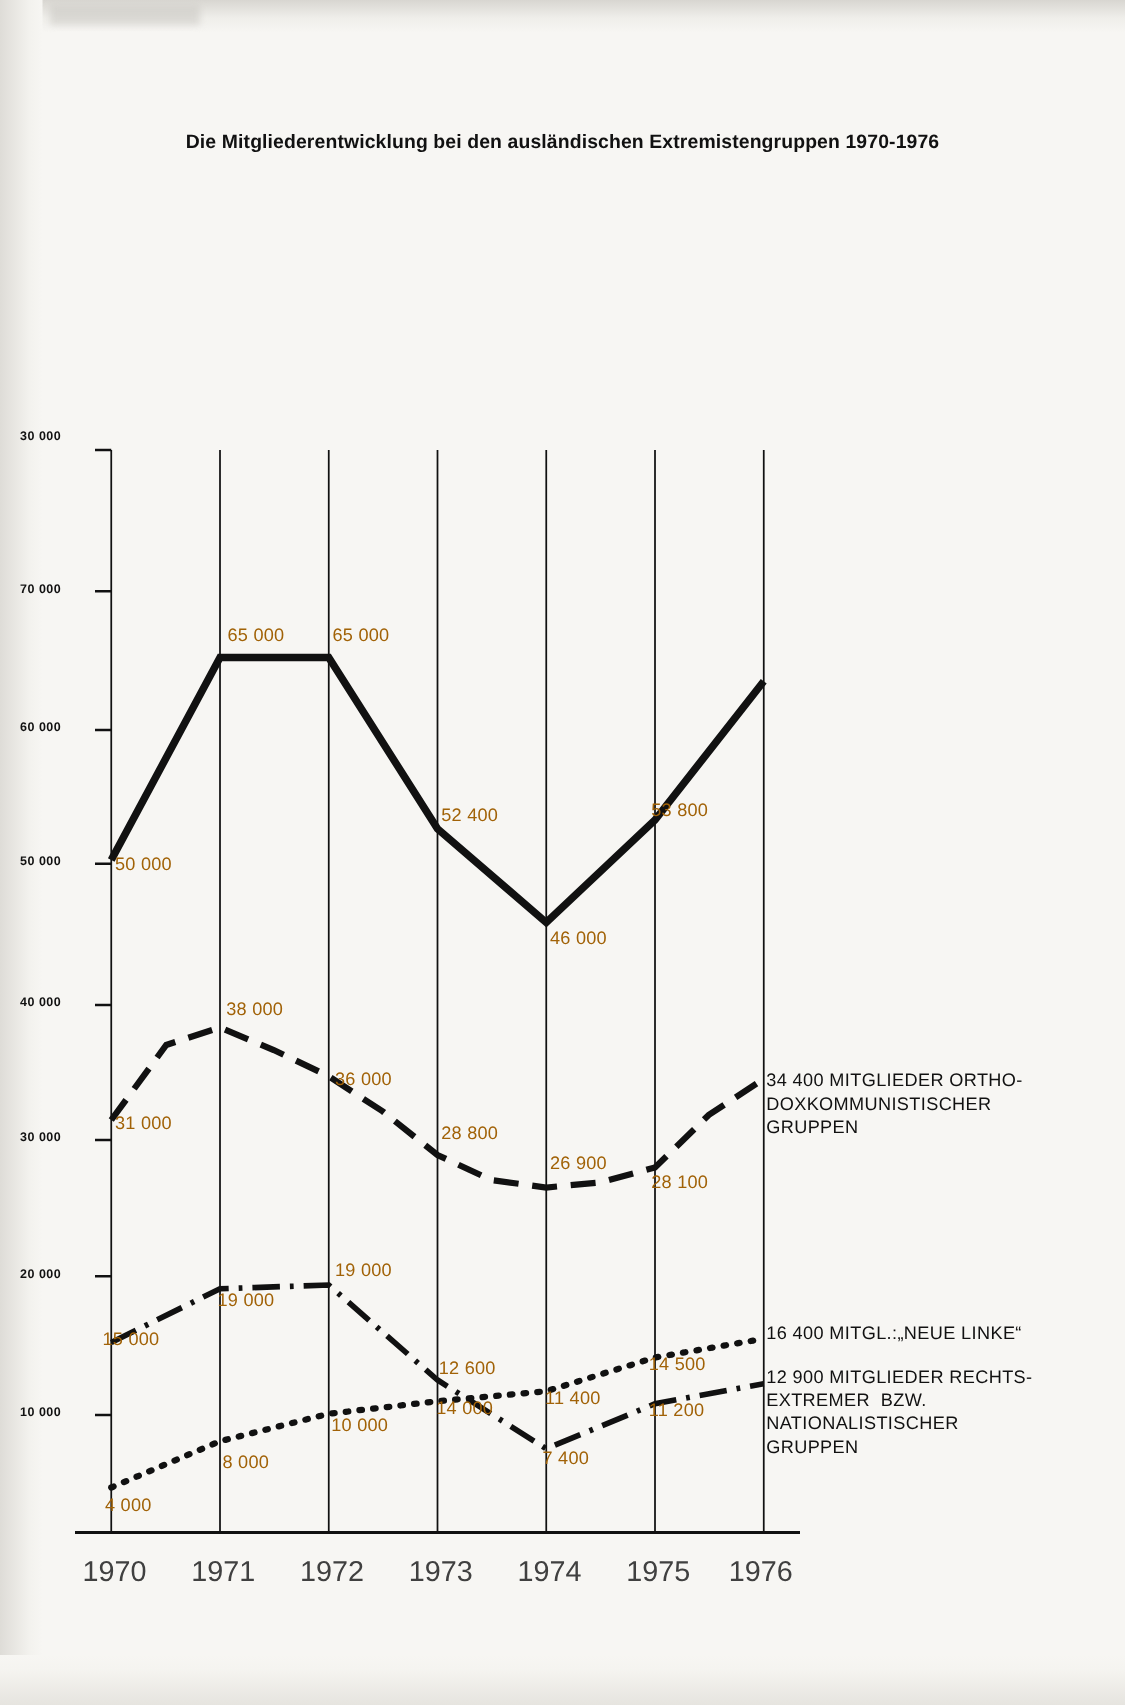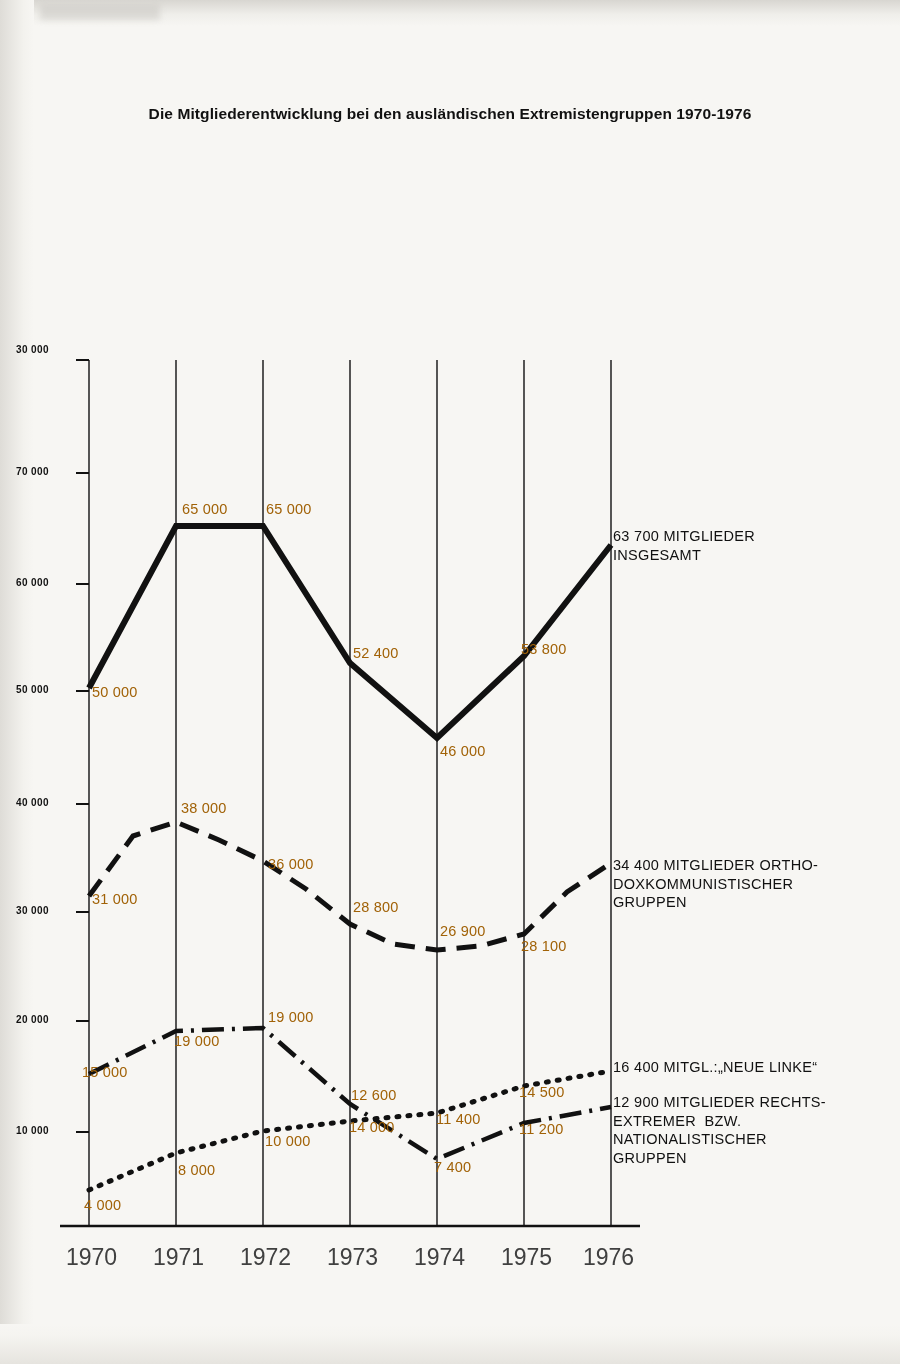--- a/index.html
+++ b/index.html
@@ -190,22 +190,20 @@
   <div class="pt-label" style="left:434px; top:1143px;">7 400</div>
   <div class="pt-label" style="left:519px; top:1105px;">11 200</div>
 
   <div class="pt-label" style="left:84px;  top:1181px;">4 000</div>
   <div class="pt-label" style="left:178px; top:1146px;">8 000</div>
   <div class="pt-label" style="left:265px; top:1117px;">10 000</div>
   <div class="pt-label" style="left:349px; top:1103px;">14 000</div>
   <div class="pt-label" style="left:436px; top:1095px;">11 400</div>
   <div class="pt-label" style="left:519px; top:1068px;">14 500</div>
 
-  <div class="series-label" style="left:613px; top:511px;">63 700 MITGLIEDER
-INSGESAMT</div>
   <div class="series-label" style="left:613px; top:840px;">34 400 MITGLIEDER ORTHO-
 DOXKOMMUNISTISCHER
 GRUPPEN</div>
   <div class="series-label" style="left:613px; top:1042px;">16 400 MITGL.:„NEUE LINKE“</div>
   <div class="series-label" style="left:613px; top:1077px;">12 900 MITGLIEDER RECHTS-
 EXTREMER  BZW.
 NATIONALISTISCHER
 GRUPPEN</div>
 </div>
 

